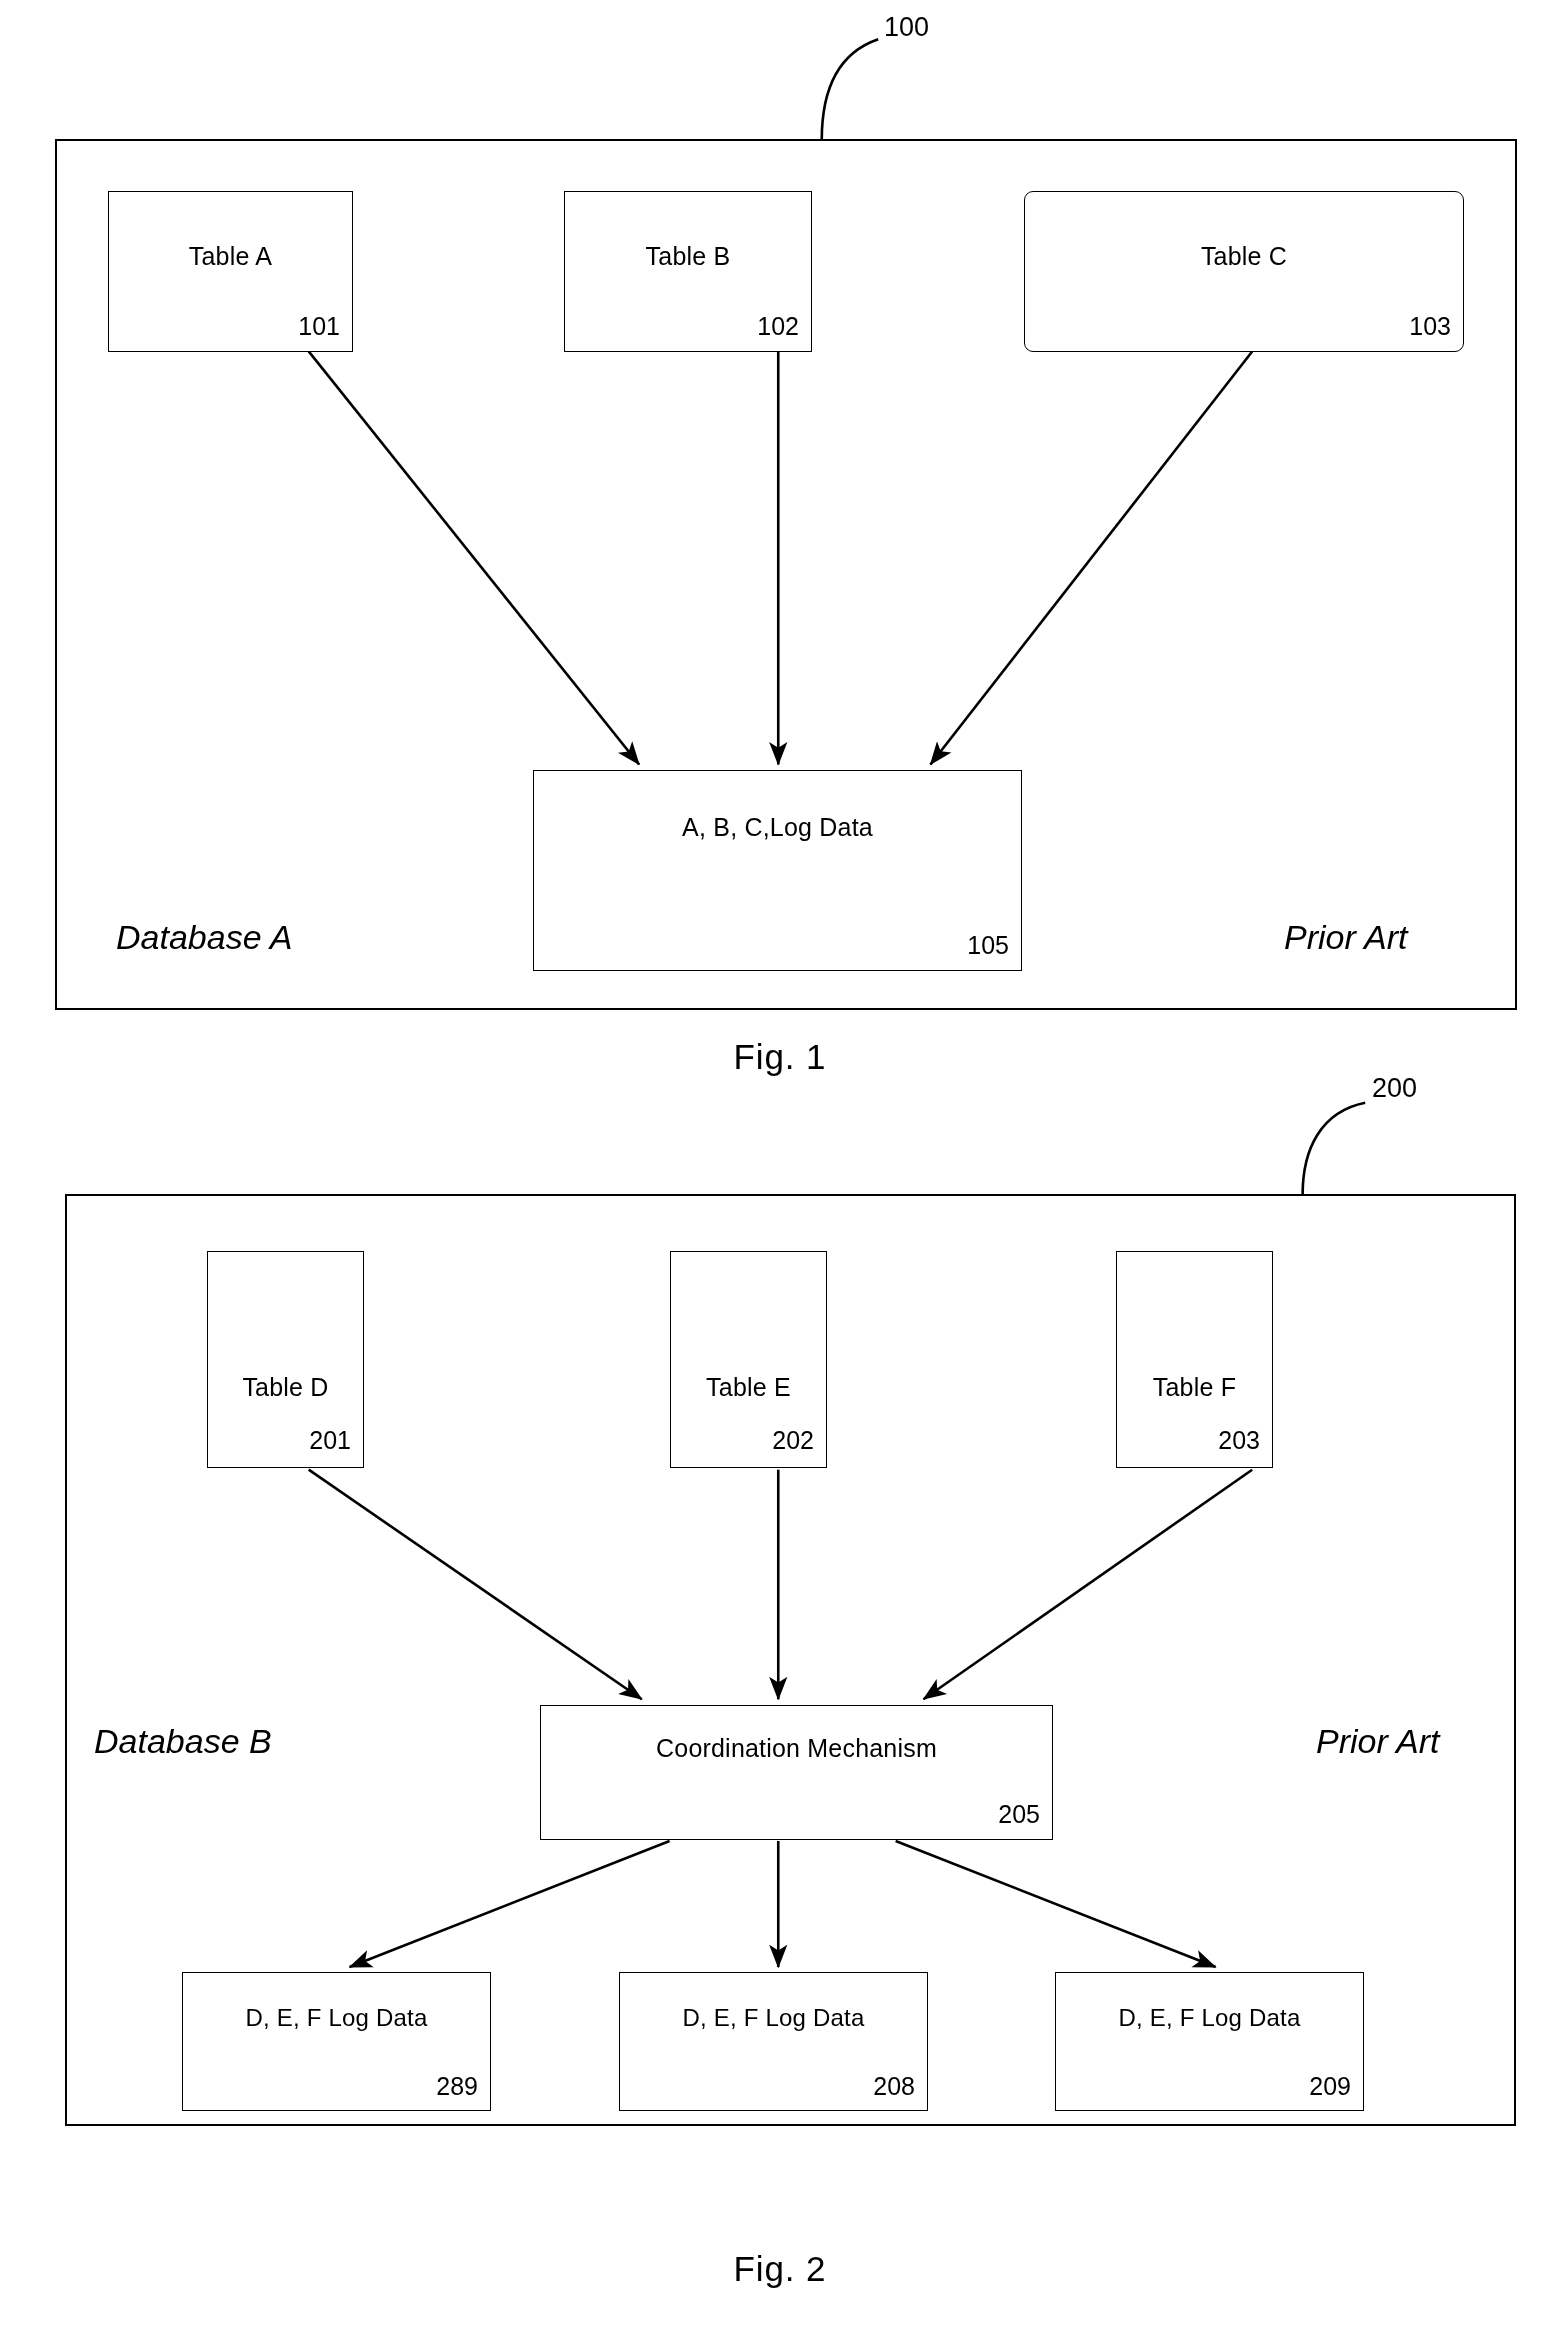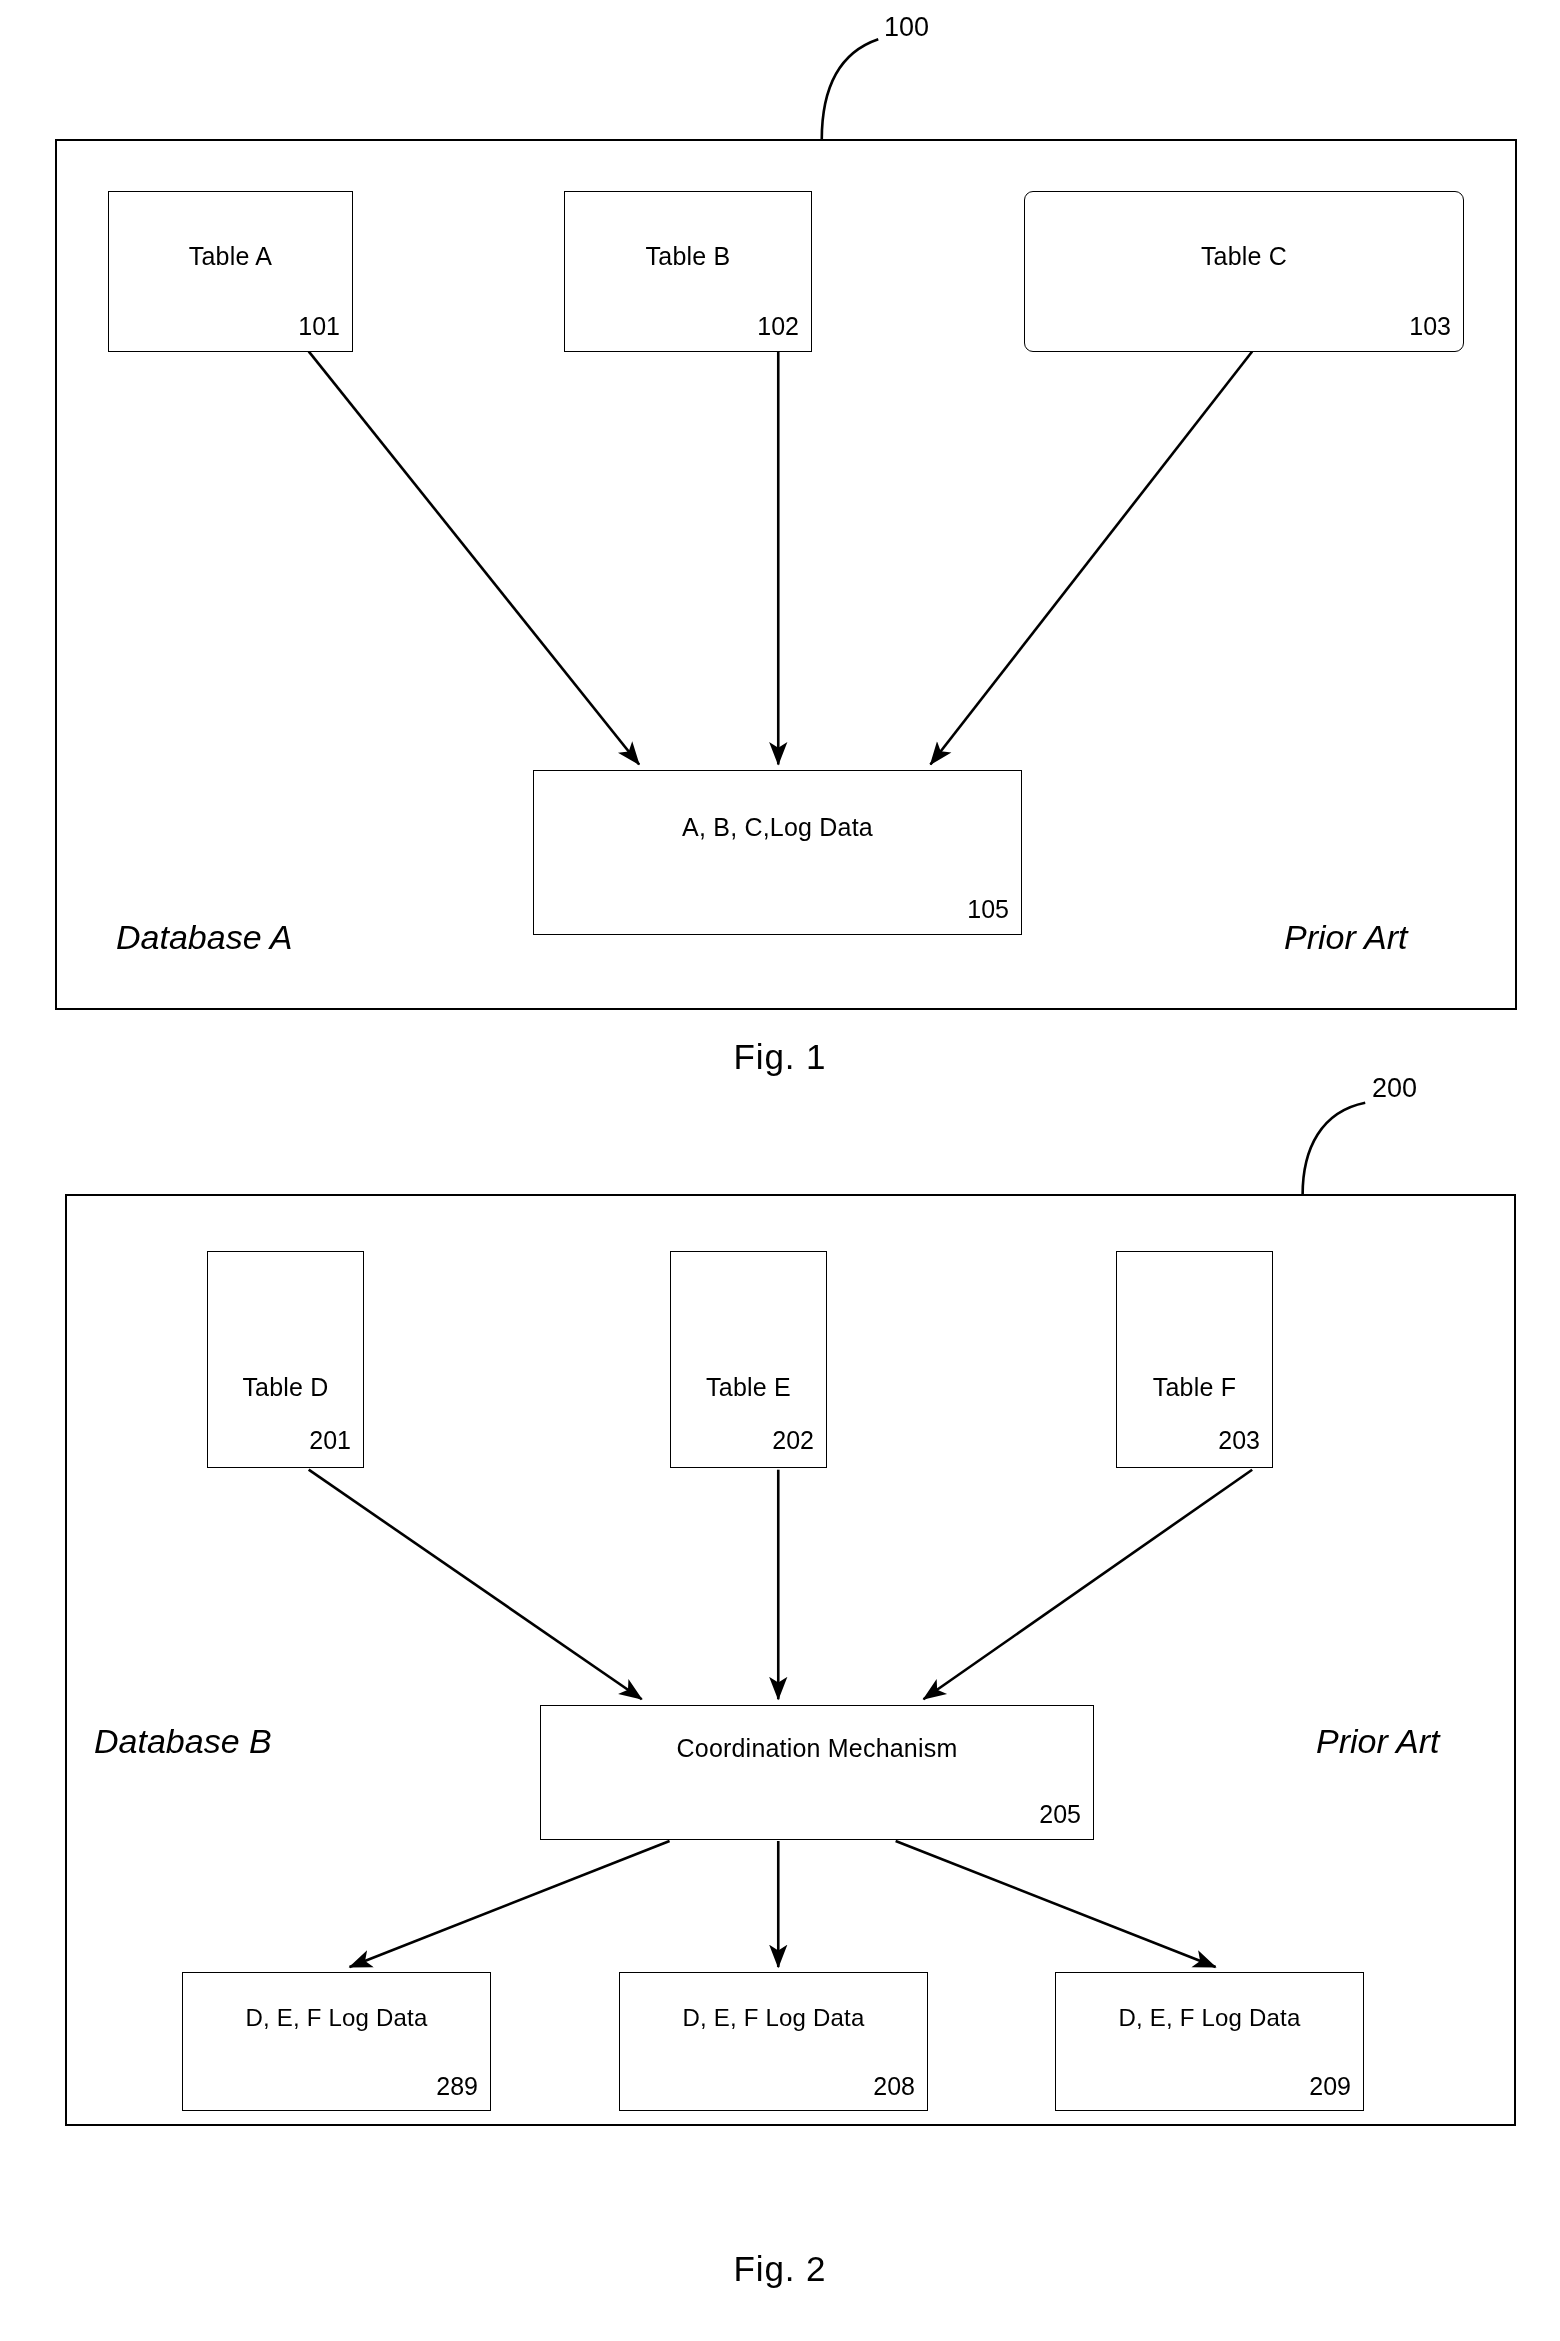--- a/index.html
+++ b/index.html
@@ -80,30 +80,30 @@
 
   
   #fig1-frame { left: 55px;  top: 139px;  width: 1462px; height: 871px; }
 
   #box-101 { left: 108px;  top: 191px;  width: 245px;  height: 158px; }
   #box-102 { left: 564px;  top: 191px;  width: 248px;  height: 158px; }
   #box-103 { left: 1024px; top: 191px;  width: 440px;  height: 158px; border-radius: 9px; }
 
   #box-101, #box-102, #box-103 { height: 161px; }
 
-  #box-105 { left: 533px;  top: 770px;  width: 489px;  height: 165px; }
+  #box-105 { left: 533px;  top: 770px;  width: 489px;  height: 201px; }
 
   
   #fig2-frame { left: 65px;  top: 1194px; width: 1451px; height: 932px; }
 
   #box-201 { left: 207px;  top: 1251px; width: 157px;  height: 217px; }
   #box-202 { left: 670px;  top: 1251px; width: 157px;  height: 217px; }
   #box-203 { left: 1116px; top: 1251px; width: 157px;  height: 217px; }
 
-  #box-205 { left: 540px;  top: 1705px; width: 554px;  height: 135px; }
+  #box-205 { left: 540px;  top: 1705px; width: 513px;  height: 135px; }
 
   #box-207 { left: 182px;  top: 1972px; width: 309px;  height: 139px; }
   #box-208 { left: 619px;  top: 1972px; width: 309px;  height: 139px; }
   #box-209 { left: 1055px; top: 1972px; width: 309px;  height: 139px; }
 </style>
 </head>
 <body>
 
 <div class="page">
 

